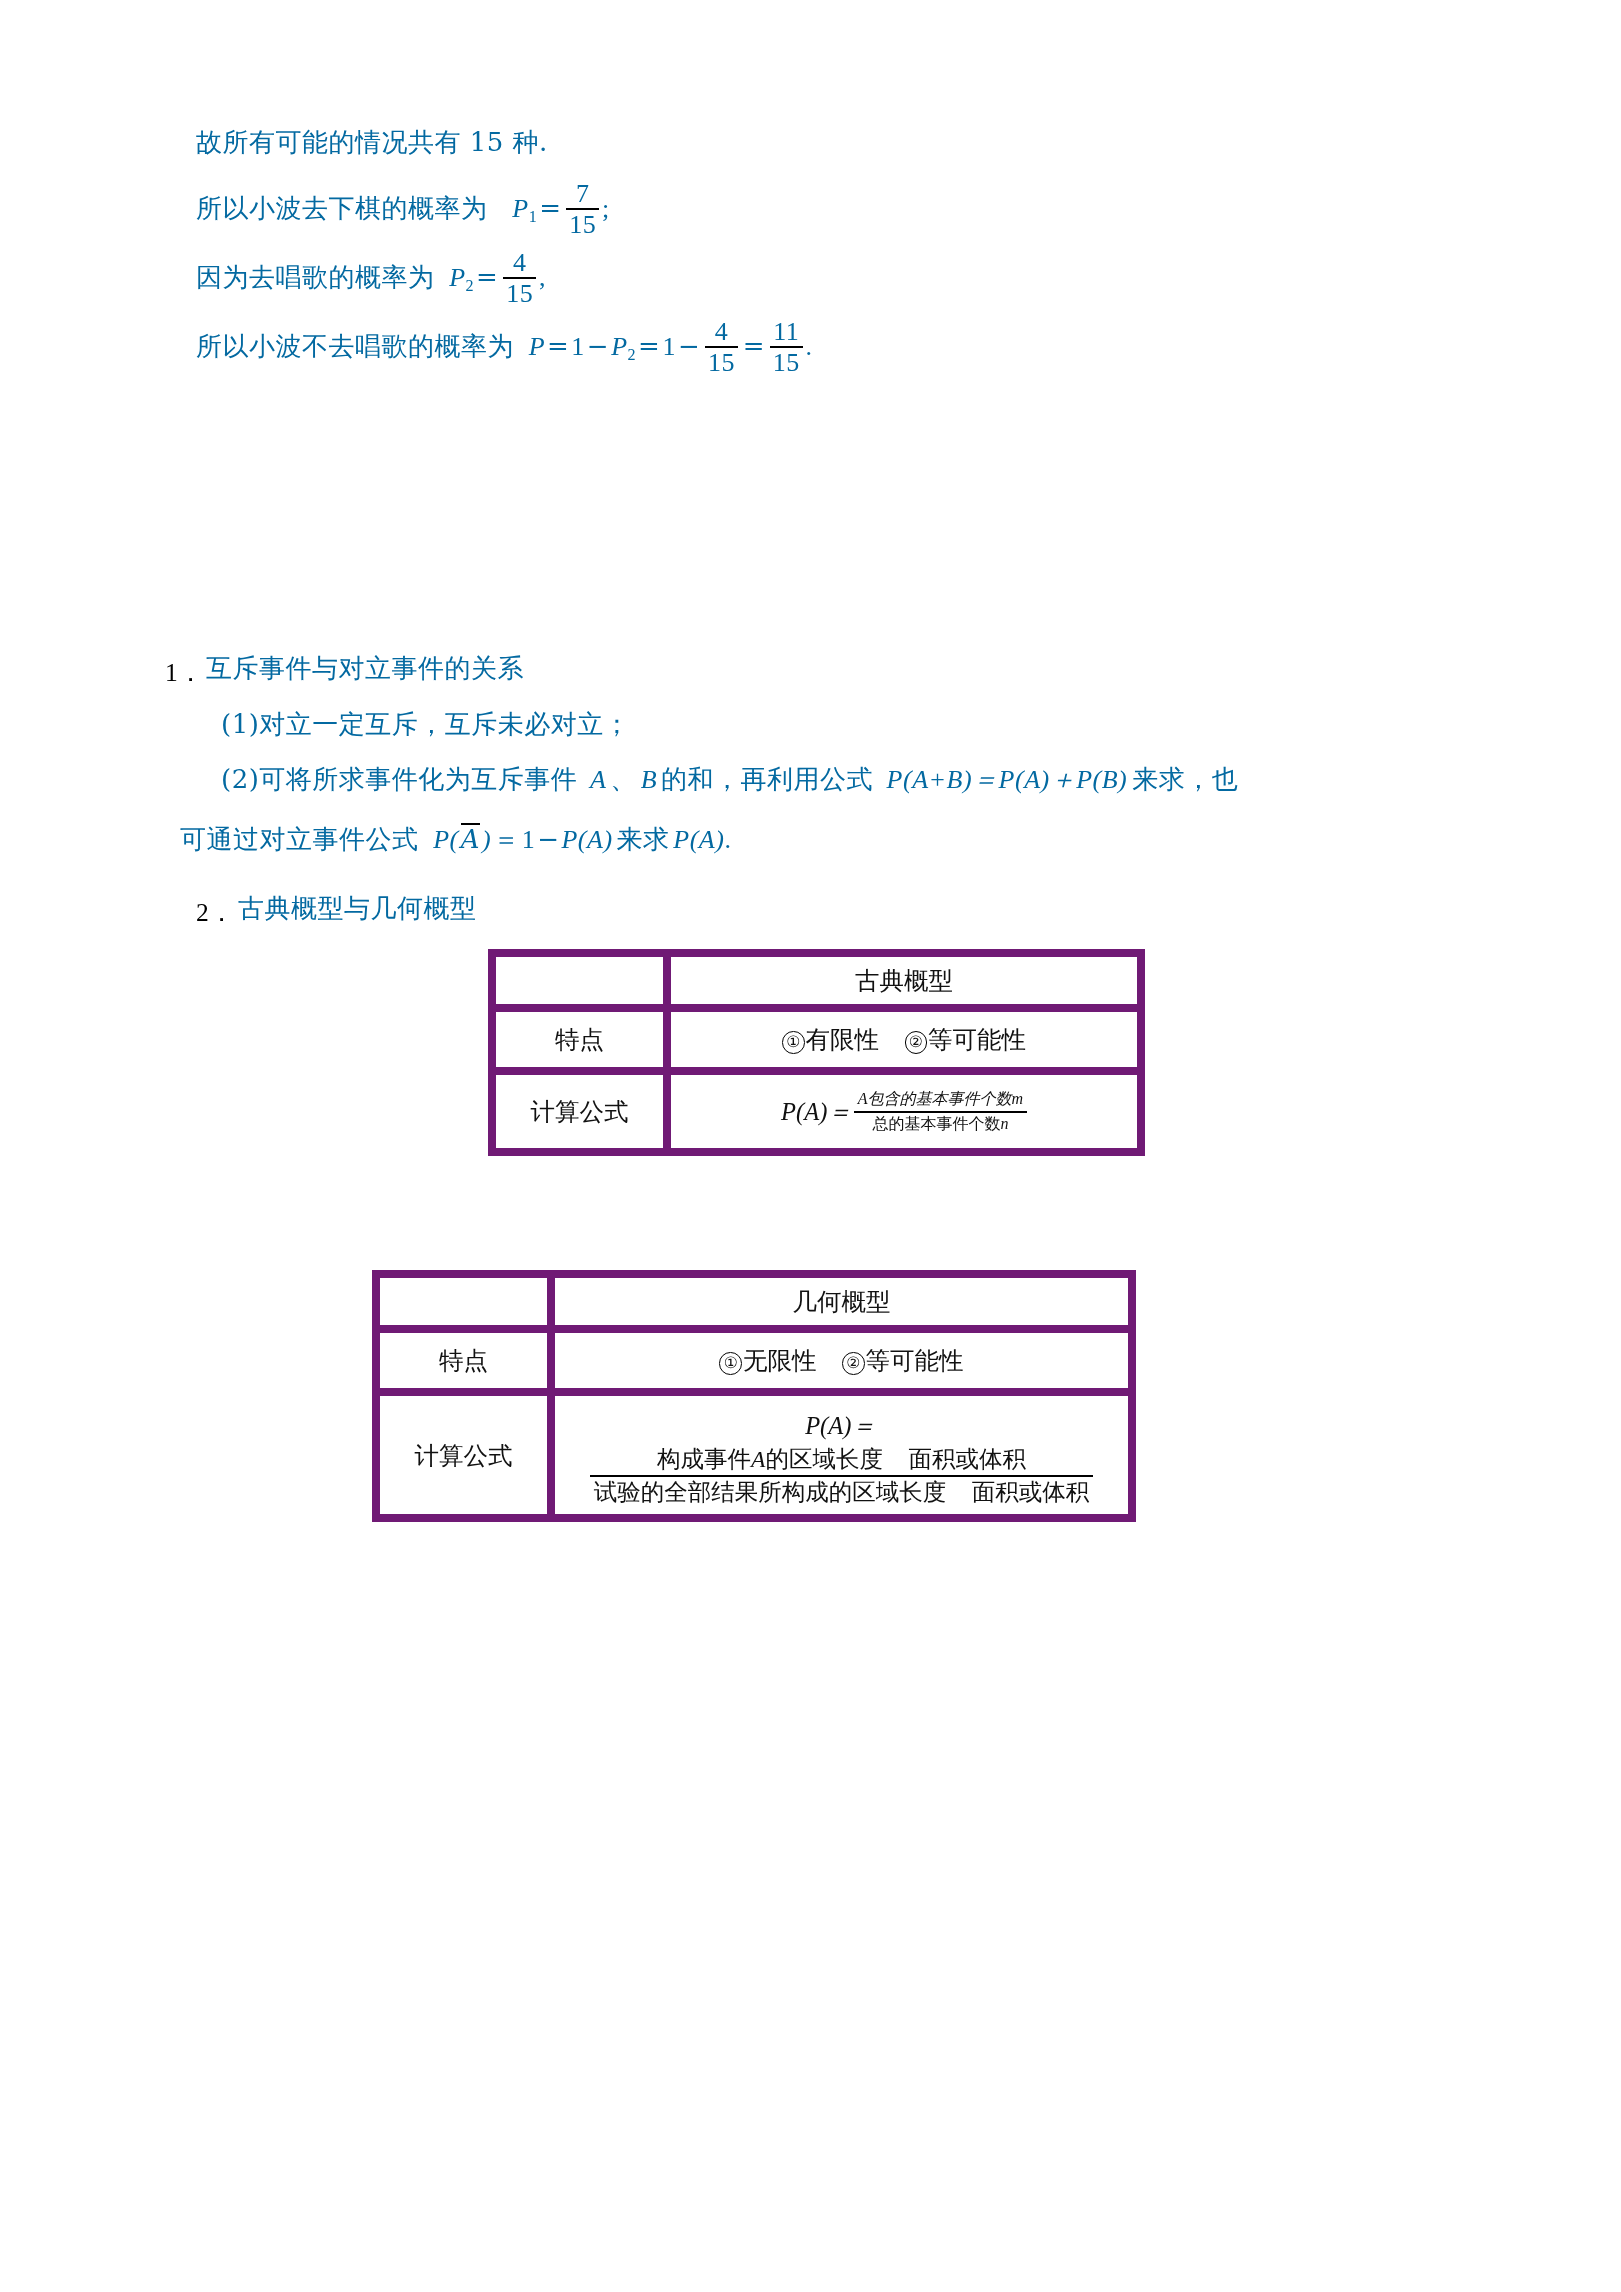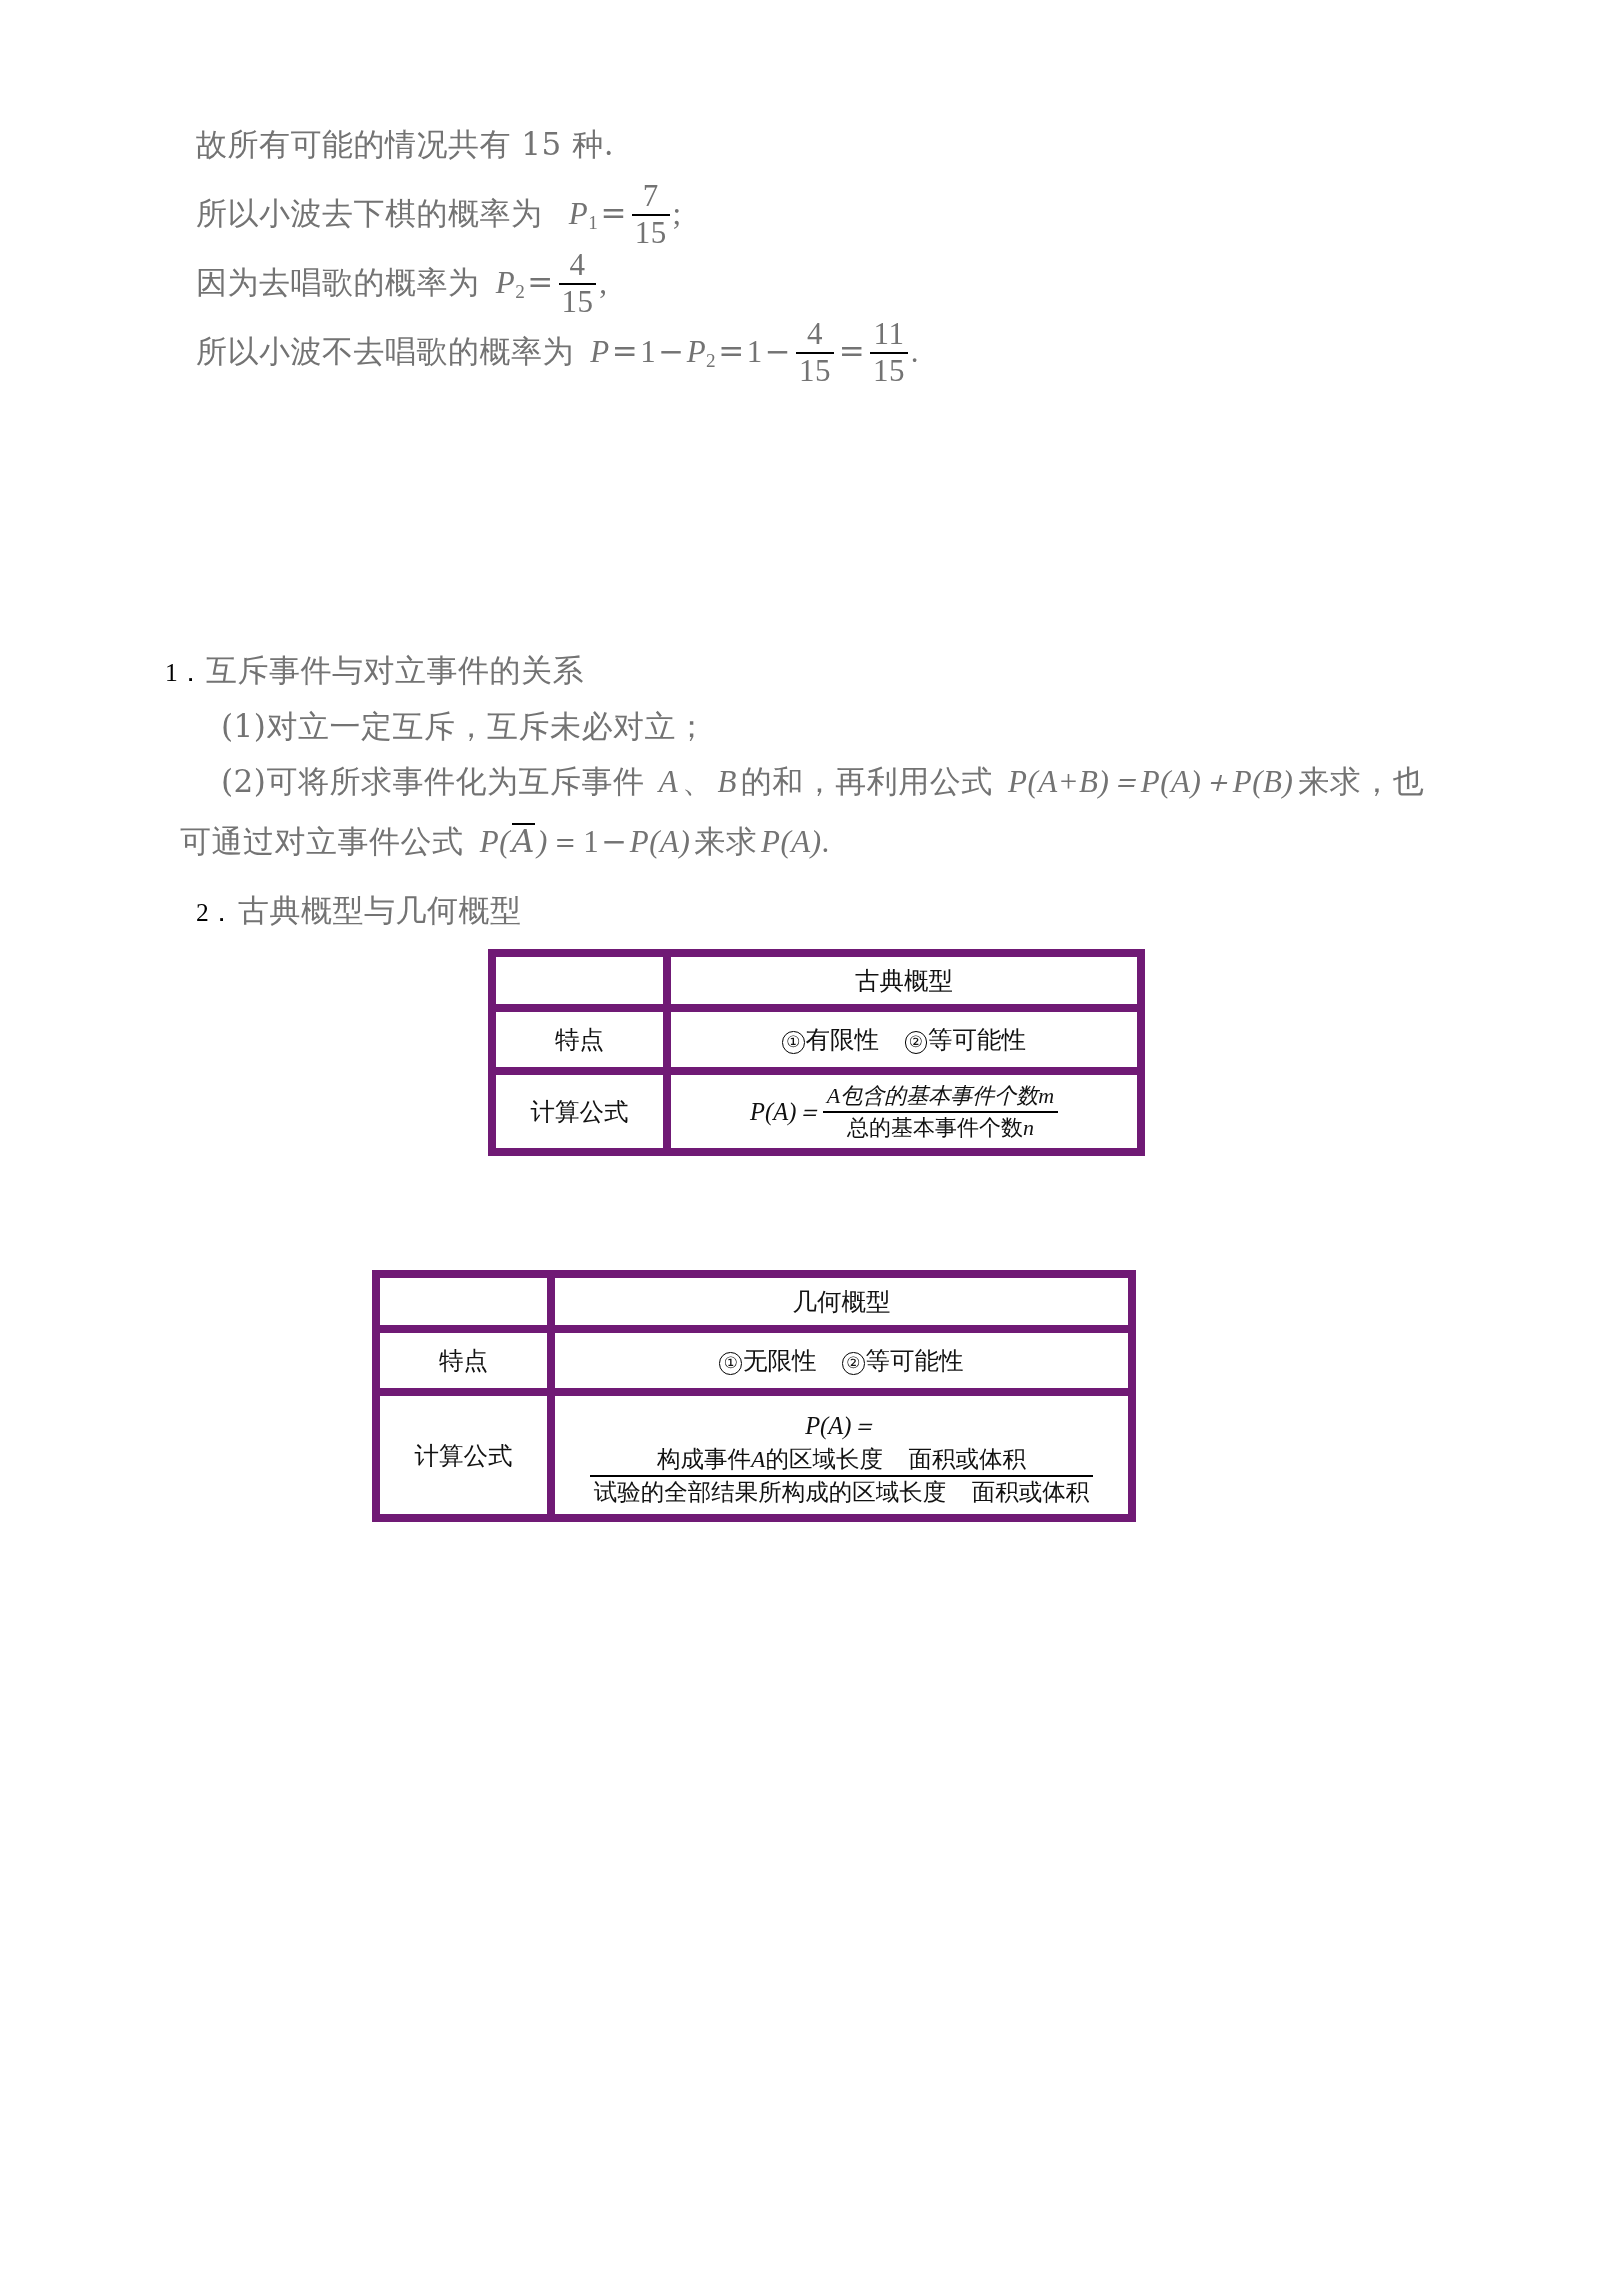--- a/index.html
+++ b/index.html
@@ -23,23 +23,23 @@
     position: absolute;
     left: 0; top: 0;
     width: 1621px;
     height: 2293px;
   }
 
   
   .line {
     position: absolute;
     white-space: nowrap;
-    font-size: 31px;
+    font-size: 26px;
     line-height: 1;
-    color: #737373;
+    color: #0369a1;
   }
   .cn { font-family: "DejaVu Serif", "Liberation Serif", serif; letter-spacing: 0.5px; }
   .mi { font-family: "Liberation Serif", "DejaVu Serif", serif; font-style: italic; }
   .mn { font-family: "Liberation Serif", "DejaVu Serif", serif; font-style: normal; }
 
   
   .frac {
     display: inline-block;
     vertical-align: middle;
     text-align: center;
@@ -227,21 +227,21 @@
       </tr>
       <tr>
         <td class="lbl r">特点</td>
         <td class="r">
           <span class="circnum">①</span><span>有限性</span><span class="gap"></span><span class="circnum">②</span><span>等可能性</span>
         </td>
       </tr>
       <tr>
         <td class="lbl f">计算公式</td>
         <td class="f">
-          <span class="pa-lead" style="font-size:24.5px;">P(A)＝</span><span class="bigfrac" style="font-size:22px;"><span class="num"><span class="mi">A包含的基本事件个数</span><span class="mi">m</span></span><span class="den"><span>总的基本事件个数</span><span class="mi">n</span></span></span>
+          <span class="pa-lead" style="font-size:24.5px;">P(A)＝</span><span class="bigfrac" style="font-size:16px;"><span class="num"><span class="mi">A包含的基本事件个数</span><span class="mi">m</span></span><span class="den"><span>总的基本事件个数</span><span class="mi">n</span></span></span>
         </td>
       </tr>
     </tbody>
       </table>
 
     <table class="tbl" style="left:372px; top:1270px; width:764px;">
       <tbody>
           <tr>
         <td class="lbl h"></td>
         <td class="h">几何概型</td>

